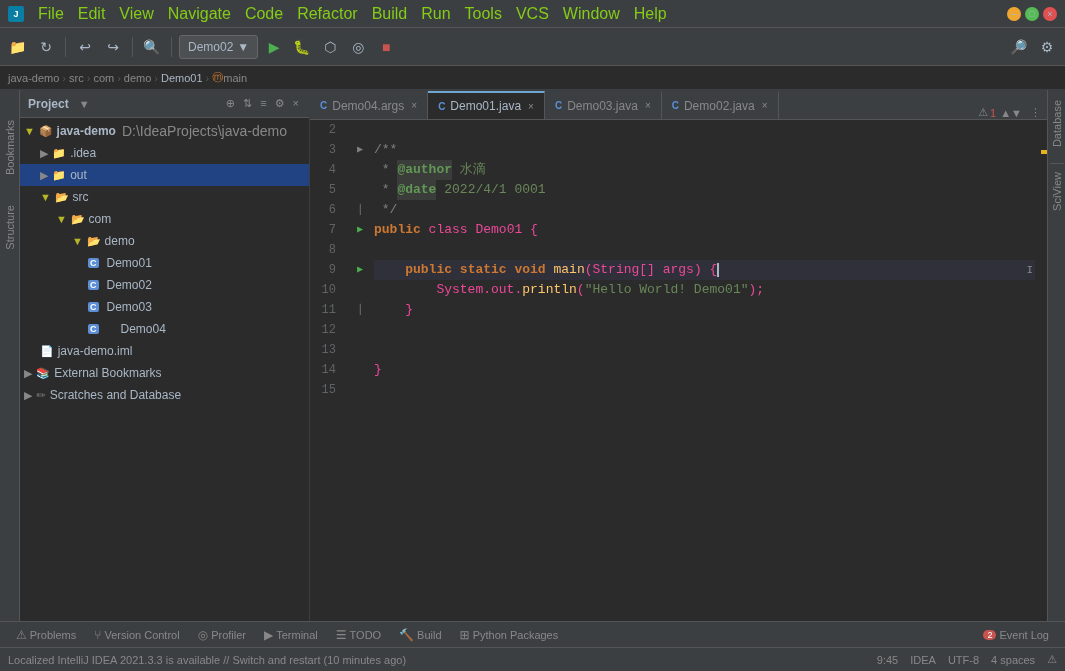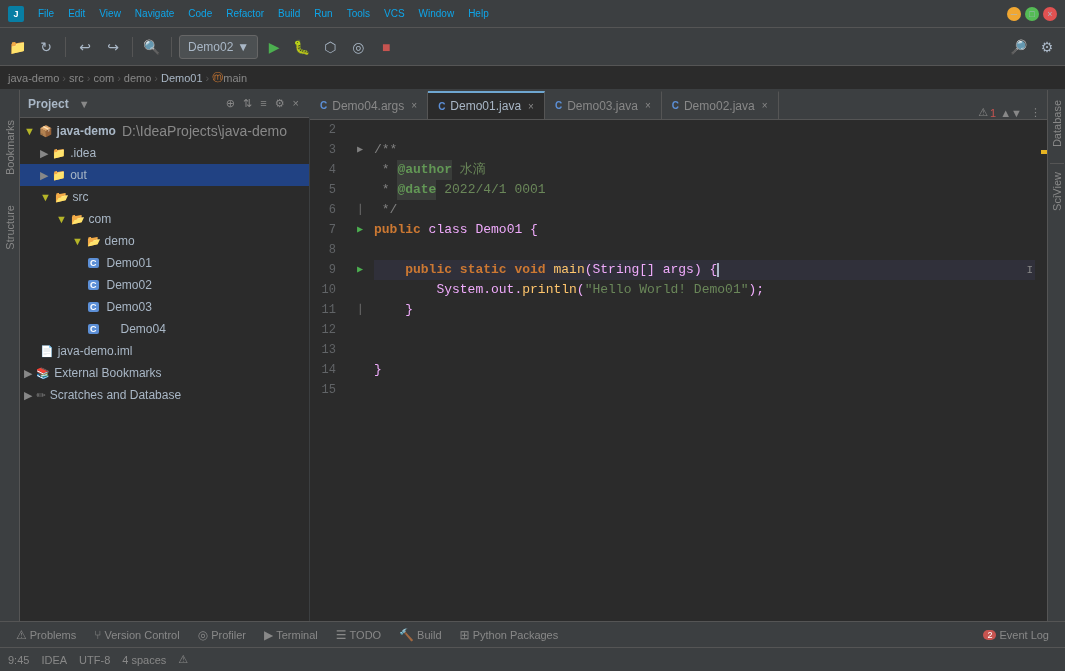--- a/index.html
+++ b/index.html
@@ -38,24 +38,24 @@
       border-radius: 2px;
       display: flex; align-items: center; justify-content: center;
       font-size: 9px; color: white; font-weight: bold;
     }
     .title-bar-menu {
       display: flex;
       gap: 2px;
     }
     .menu-item {
       padding: 2px 6px;
-      color: #0ea5e9;
+      color: #84cc16;
       cursor: pointer;
       border-radius: 2px;
-      font-size: 10px;
+      font-size: 16px;
     }
     .title-bar-title {
       color: #a9b7c6;
       font-size: 11px;
       flex: 1;
       text-align: center;
     }
     .title-bar-controls {
       display: flex;
       gap: 4px;
@@ -295,21 +295,21 @@
     }
     .code-line.highlighted {
       background: rgba(100, 100, 200, 0.1);
     }
     
     .kw { color: #cc7832; font-weight: bold; } 
     .cm { color: #808080; } 
     .cm-tag { color: #629755; font-weight: bold; } 
     .cm-val { color: #6a8759; } 
     .str { color: #6a8759; } 
-    .type { color: #f0abfc; }
+    .type { color: #ec4899; }
     .method { color: #ffc66d; }
 
     
     .left-vtabs {
       width: 20px;
       background: #3c3f41;
       border-right: 1px solid #555;
       display: flex;
       flex-direction: column;
       align-items: center;
@@ -728,20 +728,21 @@
     <span class="icon">⊞</span>
     <span>Python Packages</span>
   </div>
   <div class="event-log-tab" style="margin-left:auto;">
     <span class="event-count">2</span>
     <span>Event Log</span>
   </div>
 </div>
 
 <div class="status-bar">
+  <span class="status-message">Localized IntelliJ IDEA 2021.3.3 is available // Switch and restart (10 minutes ago)</span>
   <div class="status-right">
     <span class="status-item">9:45</span>
     <span class="status-item">IDEA</span>
     <span class="status-item">UTF-8</span>
     <span class="status-item">4 spaces</span>
     <span class="status-item">⚠</span>
   </div>
 </div>
 
 </body></html>

